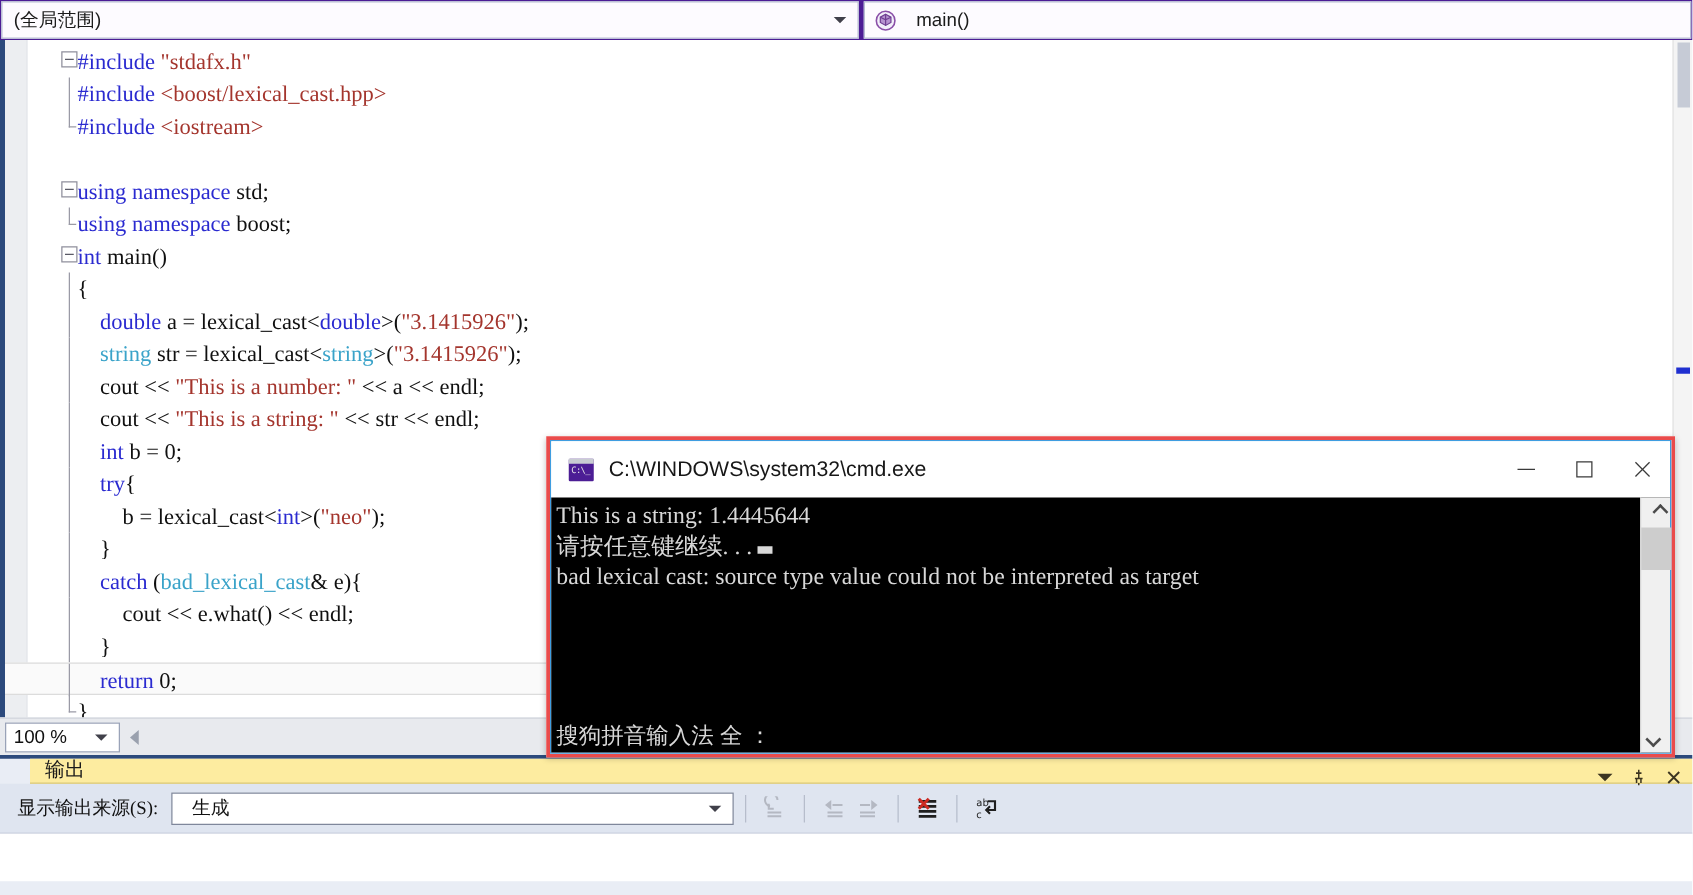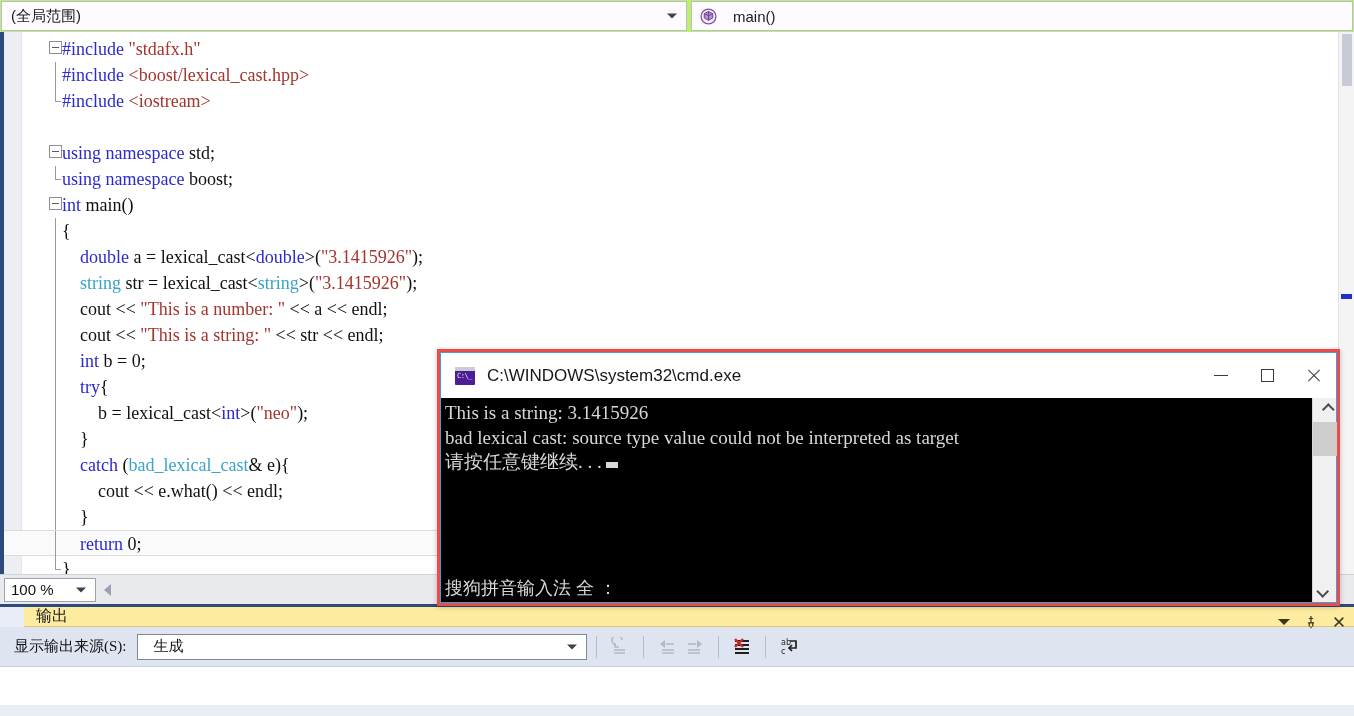--- a/index.html
+++ b/index.html
@@ -8,21 +8,21 @@
     width: 1354px; height: 716px;
     overflow: hidden;
     background: #ffffff;
     font-family: "Liberation Sans", sans-serif;
   }
   #root { position: relative; width: 1354px; height: 716px; }
 
   
   .navbar {
     position: absolute; left: 0; top: 0; width: 1354px; height: 32px;
-    background: #bef264;
+    background: #4c1d95;
     display: flex; align-items: stretch;
   }
   .combo {
     position: relative;
     background: #fdfbff;
     border: 1px solid #b6bdd2;
     display: flex; align-items: center;
     font-size: 15px; color: #1a1a1a;
   }
   .combo-scope { left: 0; width: 686px; height: 30px; margin: 1px 0 1px 1px; }
@@ -386,21 +386,21 @@
           </span>
           <span class="win-btn">
             <span class="win-max"></span>
           </span>
           <span class="win-btn">
             <span class="win-close"></span>
           </span>
         </div>
       </div>
       <div class="console-client">
-        <div class="console-text" id="console-text"><div>This is a string: 3.1415926</div><div>bad lexical cast: source type value could not be interpreted as target</div><div>请按任意键继续. . .<span class="console-caret"></span></div><div class="console-ime">搜狗拼音输入法 全 ：</div></div>
+        <div class="console-text" id="console-text"><div>This is a string: 1.4445644</div><div>请按任意键继续. . .<span class="console-caret"></span></div><div>bad lexical cast: source type value could not be interpreted as target</div><div class="console-ime">搜狗拼音输入法 全 ：</div></div>
         <div class="console-scroll">
           <span class="cs-arrow up">
             <span class="cs-chev up"></span>
           </span>
           <span class="cs-thumb"></span>
           <span class="cs-arrow down">
             <span class="cs-chev down"></span>
           </span>
         </div>
       </div>

